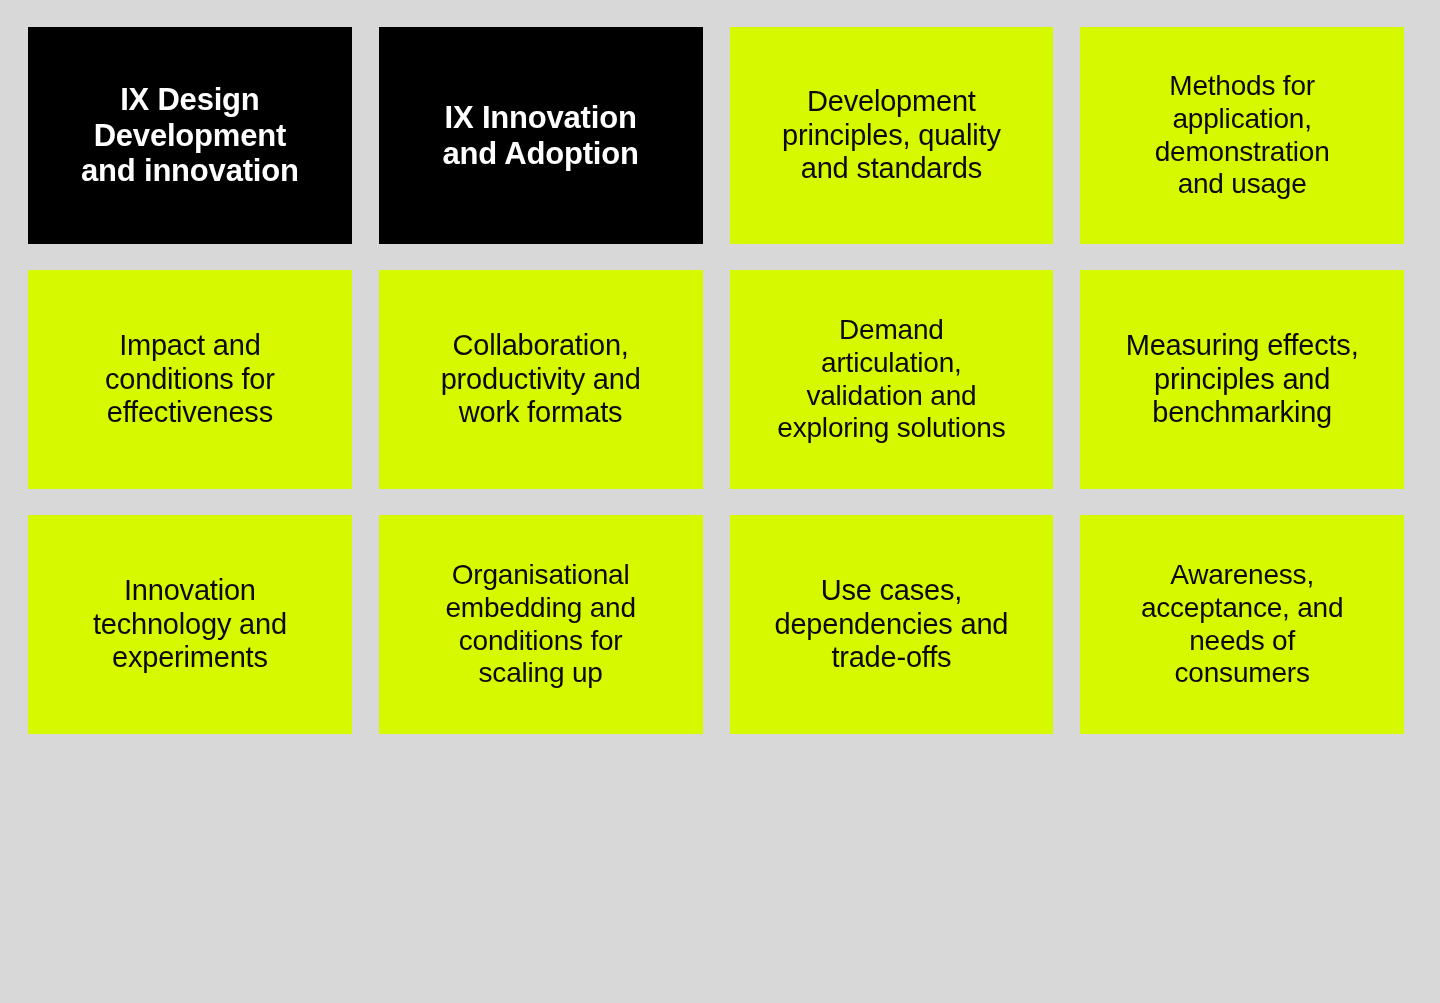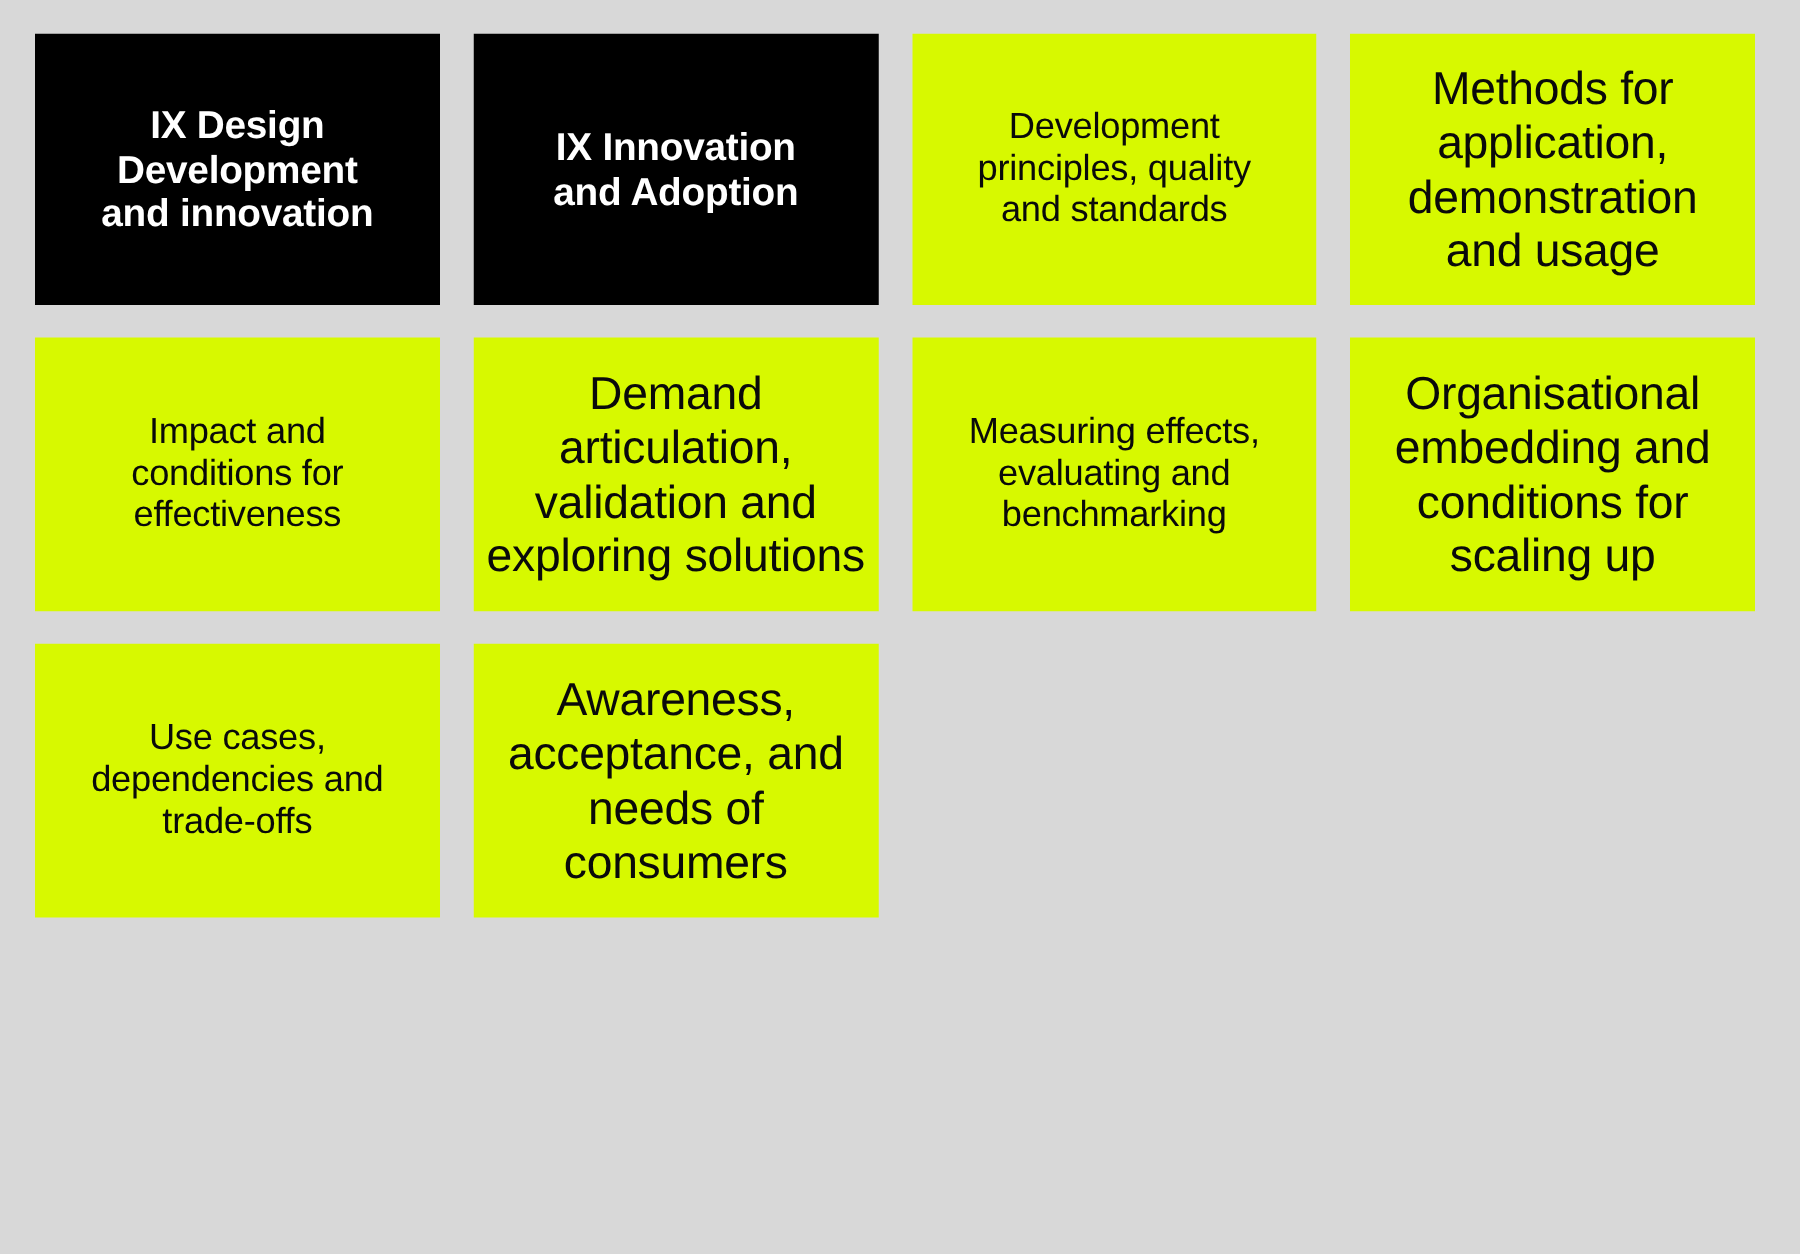--- a/index.html
+++ b/index.html
@@ -57,21 +57,21 @@
     background: #d7f900;
   }
   .cell.topic .cell-text {
     color: #0a0a0a;
     font-size: 29px;
     font-weight: 400;
     line-height: 1.17;
   }
 
   
-  .cell.topic.four-line .cell-text { font-size: 37px; }
+  .cell.topic.four-line .cell-text { font-size: 28px; }
 </style>
 </head>
 <body>
 
 <div id="board">
 
   <div class="cell header">
     <span class="cell-text">IX Design
 Development
 and innovation</span>
@@ -91,32 +91,42 @@
 application,
 demonstration
 and usage</span>
   </div>
   <div class="cell topic">
     <span class="cell-text">Impact and
 conditions for
 effectiveness</span>
   </div>
 
+  <div class="cell topic">
+    <span class="cell-text">Collaboration,
+productivity and
+work formats</span>
+  </div>
   <div class="cell topic four-line">
     <span class="cell-text">Demand
 articulation,
 validation and
 exploring solutions</span>
   </div>
   <div class="cell topic">
     <span class="cell-text">Measuring effects,
-evaluating and
+principles and
 benchmarking</span>
   </div>
 
+  <div class="cell topic">
+    <span class="cell-text">Innovation
+technology and
+experiments</span>
+  </div>
   <div class="cell topic four-line">
     <span class="cell-text">Organisational
 embedding and
 conditions for
 scaling up</span>
   </div>
   <div class="cell topic">
     <span class="cell-text">Use cases,
 dependencies and
 trade-offs</span>

